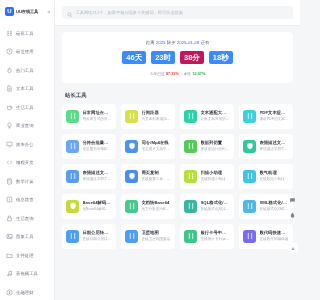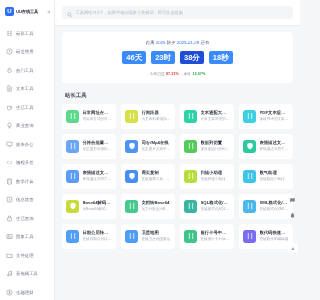--- a/index.html
+++ b/index.html
@@ -360,21 +360,21 @@
         <div class="cd-title">
           <span>距离</span>
           <span class="hl">2025</span>
           <span>除夕</span>
           <span class="hl">2025-01-28</span>
           <span>还有</span>
         </div>
         <div class="cd-boxes" id="cdboxes">
             <div class="cd-box" style="background: rgb(58, 139, 253);">46天</div>
             <div class="cd-box" style="background: rgb(58, 139, 253);">23时</div>
-            <div class="cd-box" style="background: #1d4ed8;">38分</div>
+            <div class="cd-box" style="background: #be185d;">38分</div>
             <div class="cd-box" style="background: rgb(58, 139, 253);">18秒</div>
           </div>
         <div class="cd-foot">
           <span>今年已过</span>
           <span class="red">87.33%</span>
           <span>，剩余</span>
           <span class="green">12.67%</span>
         </div>
       </section>
 

